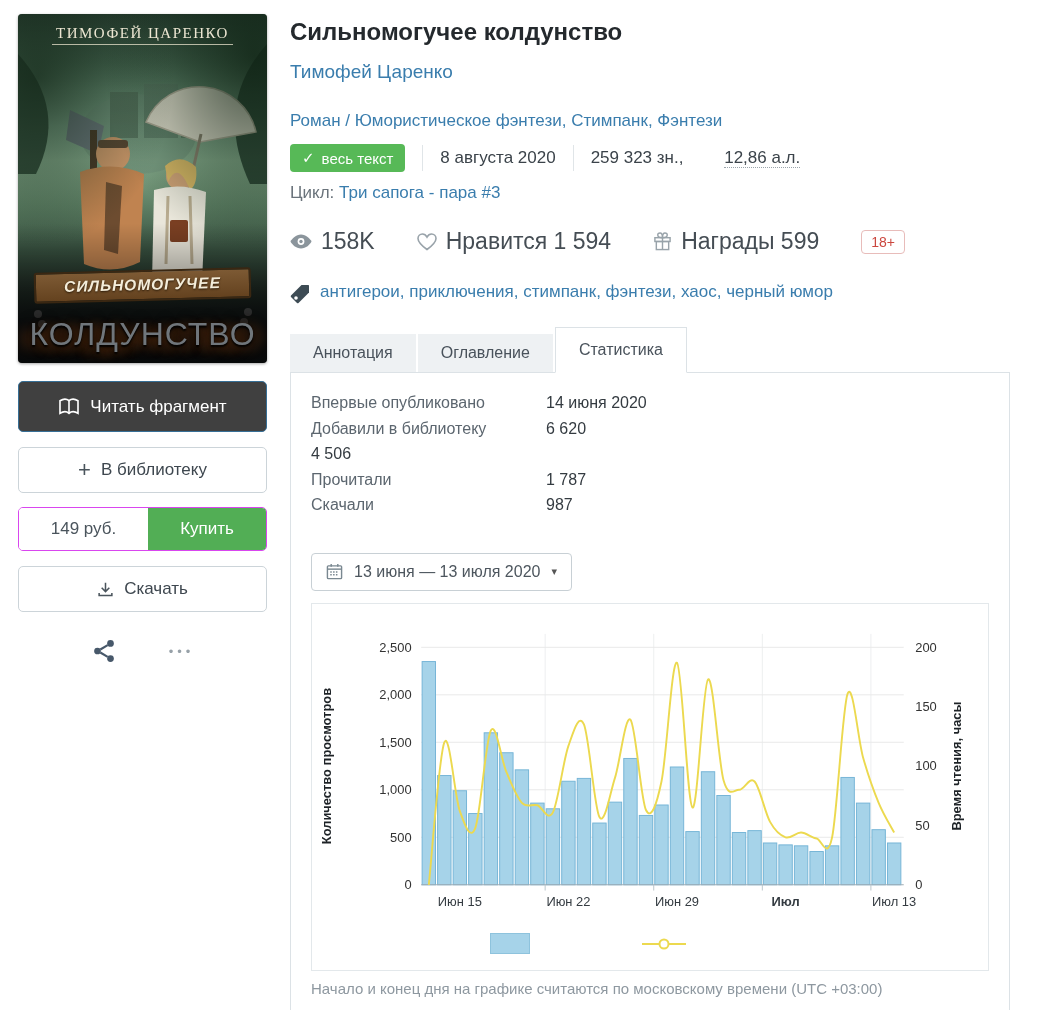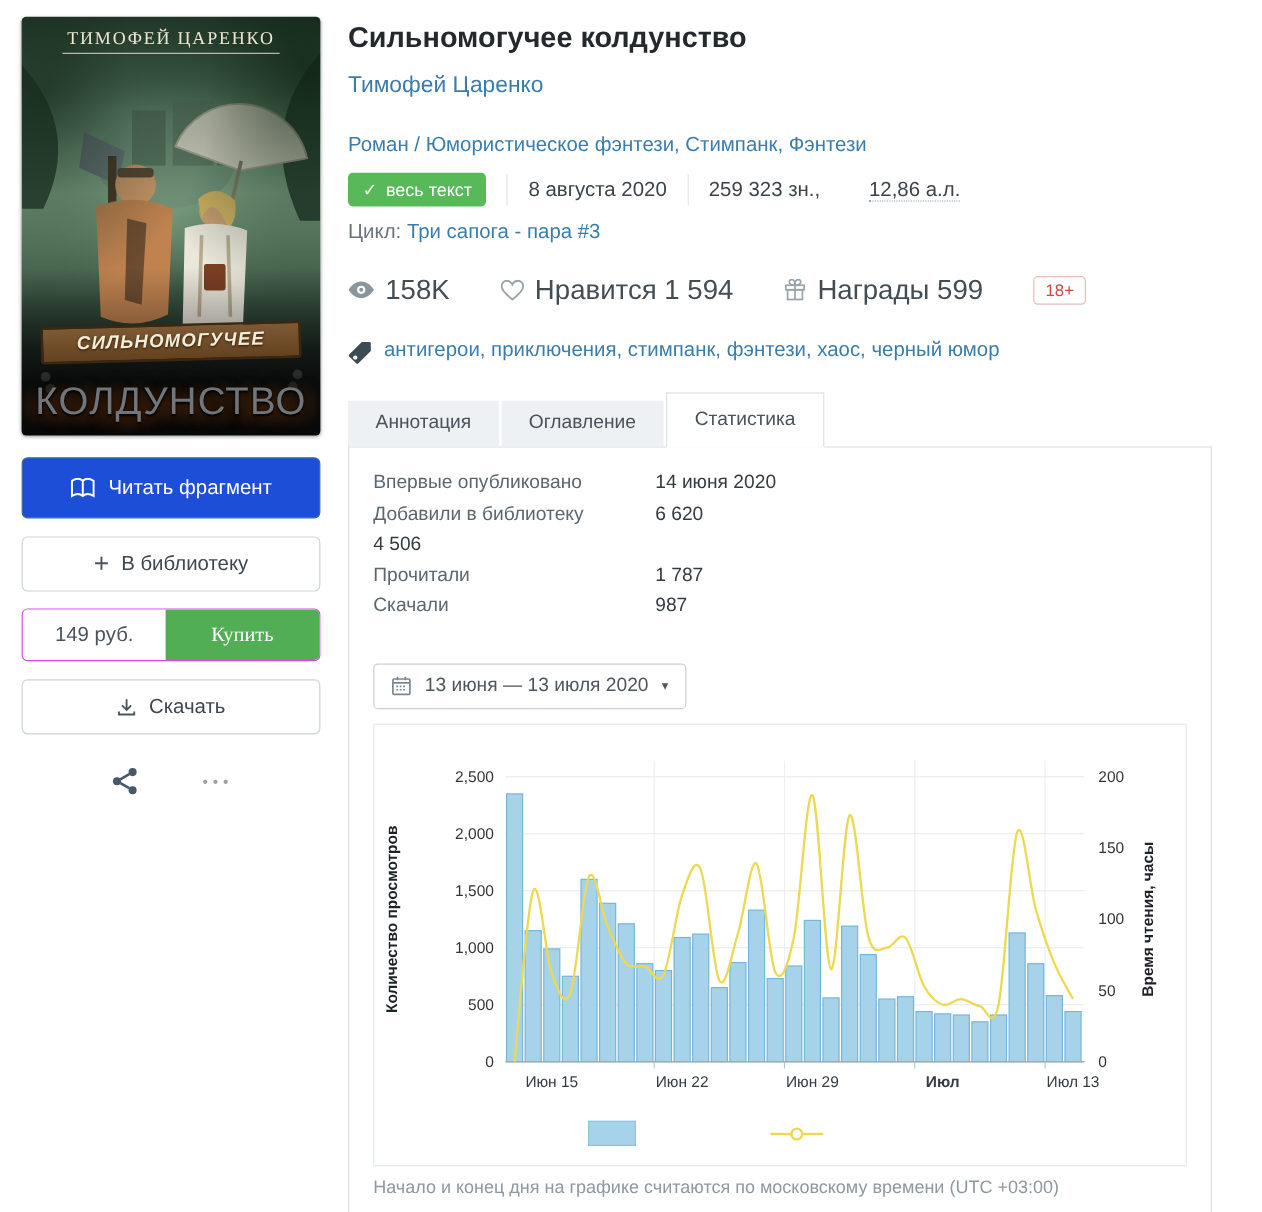--- a/index.html
+++ b/index.html
@@ -22,25 +22,25 @@
   .cover-author span { border-bottom:1px solid rgba(235,228,205,.75); padding:0 4px 3px; }
   .cover-sign { position:absolute; left:16px; right:16px; bottom:62px; transform:rotate(-1.5deg);
            background:linear-gradient(180deg,#7d5a34,#64421f); border:2px solid #3a2712; border-radius:3px;
            text-align:center; padding:4px 2px 5px; font-style:italic; font-weight:bold; font-size:15.5px;
            letter-spacing:1px; color:#f4edda; text-shadow:0 1px 2px #2a1a08; }
   .cover-title { position:absolute; left:0; right:0; bottom:10px; text-align:center;
            font-size:32px; font-weight:400; letter-spacing:1px; color:#70767b;
            text-shadow:0 2px 2px #000, 0 0 14px rgba(0,0,0,.9), 7px 3px 12px rgba(238,110,20,.45), -9px 5px 12px rgba(238,110,20,.35); }
   .btn { width:100%; border-radius:5px; font-size:17px; display:flex; align-items:center;
          justify-content:center; gap:10px; cursor:pointer; }
-  .btn-read { margin-top:18px; height:51px; background:#1d4ed8; color:#fff; border:1px solid #376f96; }
+  .btn-read { margin-top:18px; height:51px; background:#404040; color:#fff; border:1px solid #376f96; }
   .btn-ghost { margin-top:15px; height:46px; background:#fff; color:#3e474f; border:1px solid #ccd4d9; }
   .price-row { margin-top:14px; height:44px; display:flex; border-radius:5px; overflow:hidden; border:1px solid #d946ef; }
   .price-part { flex:1; background:#fff; color:#4a545c; font-size:17px; display:flex; align-items:center; justify-content:center; }
-  .buy-part { width:128px; background:#52ae55; color:#fff; font-size:17px; display:flex; align-items:center; justify-content:center; cursor:pointer;font-family:Liberation Serif, serif; }
+  .buy-part { width:118px; background:#52ae55; color:#fff; font-size:17px; display:flex; align-items:center; justify-content:center; cursor:pointer; }
   .misc-row { margin-top:26px; display:flex; justify-content:center; align-items:center; gap:52px; }
   .dots { color:#97a1a8; font-size:13px; letter-spacing:4px; cursor:pointer; }
 
   
   .right-col { flex:1; margin-left:23px; min-width:0; }
   .title { font-size:24px; font-weight:bold; color:#24292d; margin-top:4px; }
   .author { font-size:19px; margin-top:15px; }
   .genres { font-size:17px; margin-top:28px; }
   .meta-row { margin-top:13px; display:flex; align-items:center; }
   .badge-full { background:#57b957; color:#fff; font-size:15px; border-radius:4px; padding:5px 12px;

